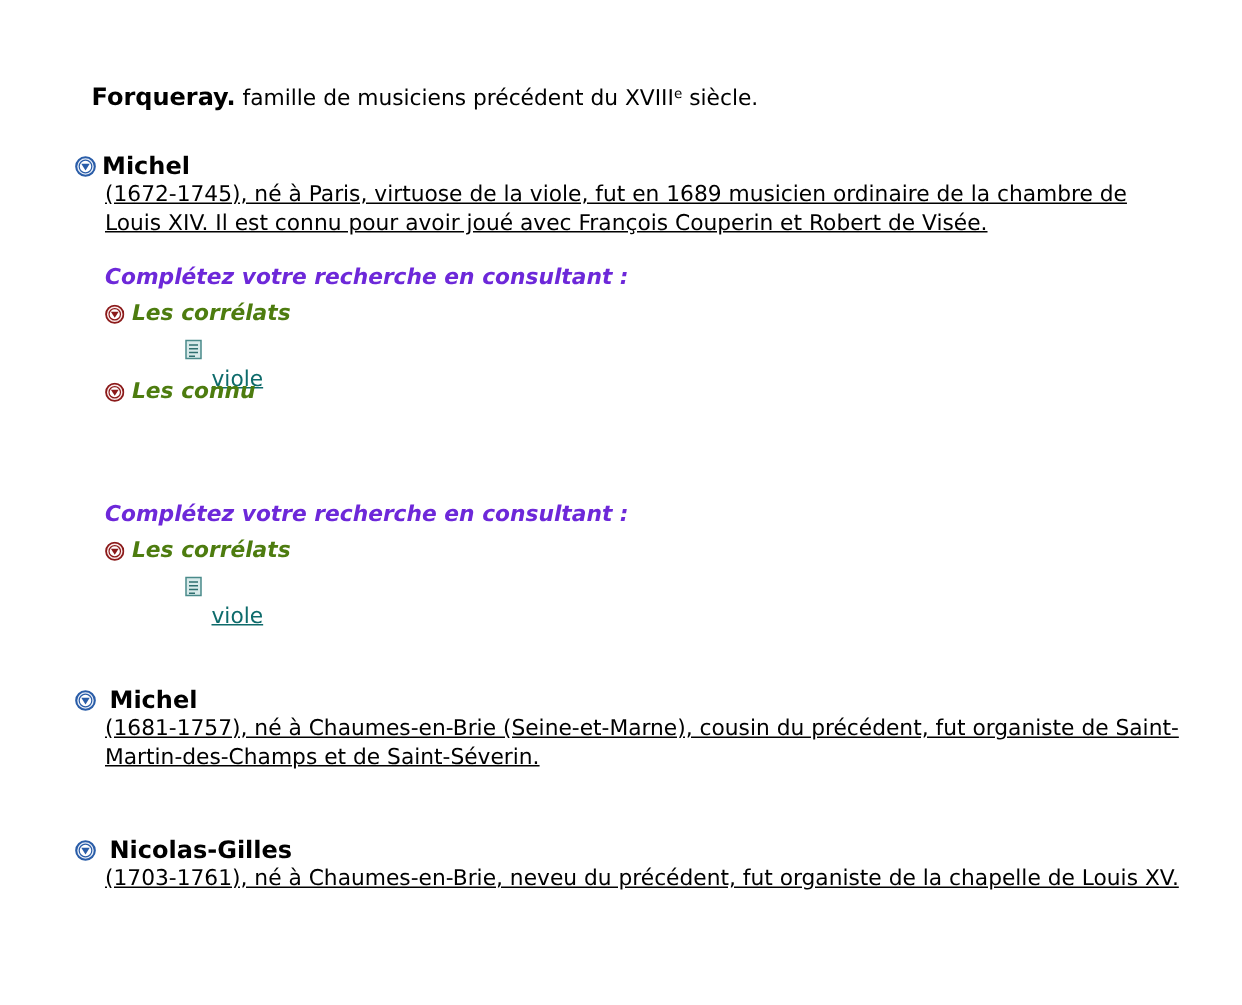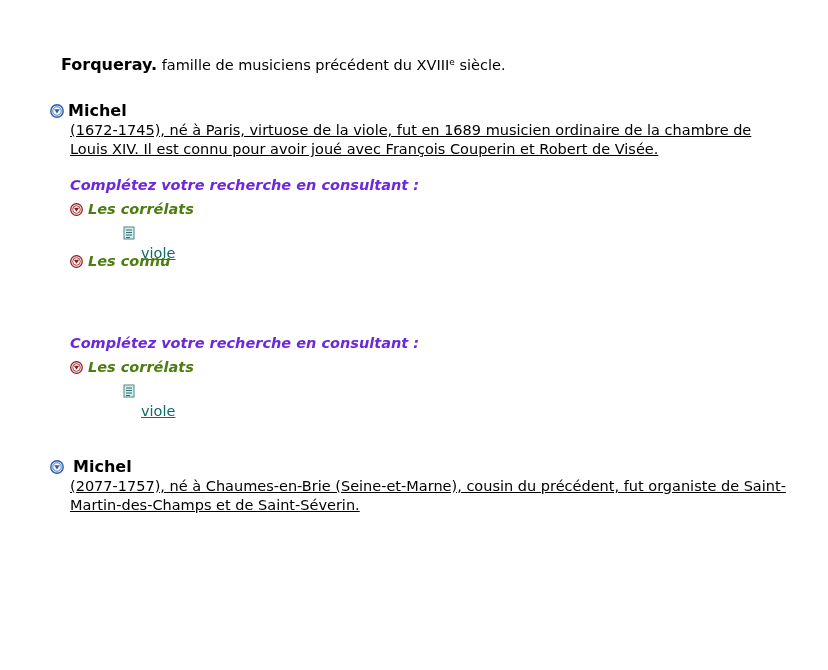--- a/index.html
+++ b/index.html
@@ -195,17 +195,28 @@
 
   <div class="entry" style="top:457px;">
     <div class="entry-head">
       <svg class="entry-icon wide-gap" viewBox="0 0 14 14">
         <circle cx="7" cy="7" r="6.2" fill="#e8eef8" stroke="#2a5da8" stroke-width="1.4"></circle>
         <circle cx="7" cy="7" r="4.2" fill="#ffffff" stroke="#2a5da8" stroke-width="0.8"></circle>
         <path d="M4.2 5.2 L9.8 5.2 L7 9.6 Z" fill="#2a5da8"></path>
       </svg>
       <span class="entry-name">Michel</span>
     </div>
-    <div class="entry-text">(2077-1757), né à Chaumes-en-Brie (Seine-et-Marne), cousin du précédent, fut organiste de Saint-Martin-des-Champs et de Saint-Séverin.</div>
-  </div>
-
+    <div class="entry-text">(1681-1757), né à Chaumes-en-Brie (Seine-et-Marne), cousin du précédent, fut organiste de Saint-Martin-des-Champs et de Saint-Séverin.</div>
+  </div>
+
+  <div class="entry" style="top:557px;">
+    <div class="entry-head">
+      <svg class="entry-icon wide-gap" viewBox="0 0 14 14">
+        <circle cx="7" cy="7" r="6.2" fill="#e8eef8" stroke="#2a5da8" stroke-width="1.4"></circle>
+        <circle cx="7" cy="7" r="4.2" fill="#ffffff" stroke="#2a5da8" stroke-width="0.8"></circle>
+        <path d="M4.2 5.2 L9.8 5.2 L7 9.6 Z" fill="#2a5da8"></path>
+      </svg>
+      <span class="entry-name">Nicolas-Gilles</span>
+    </div>
+    <div class="entry-text">(1703-1761), né à Chaumes-en-Brie, neveu du précédent, fut organiste de la chapelle de Louis XV.</div>
+  </div>
 
 </div>
 
 </body></html>

